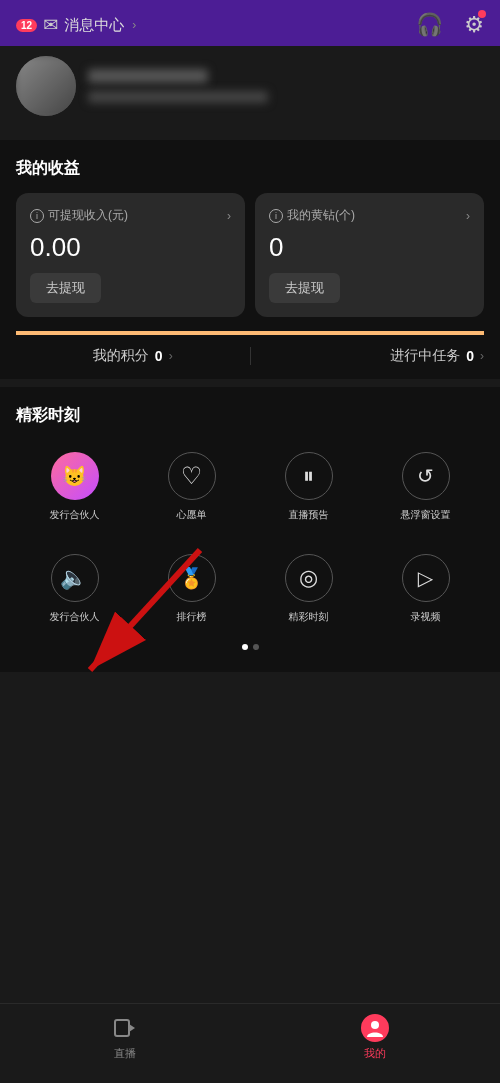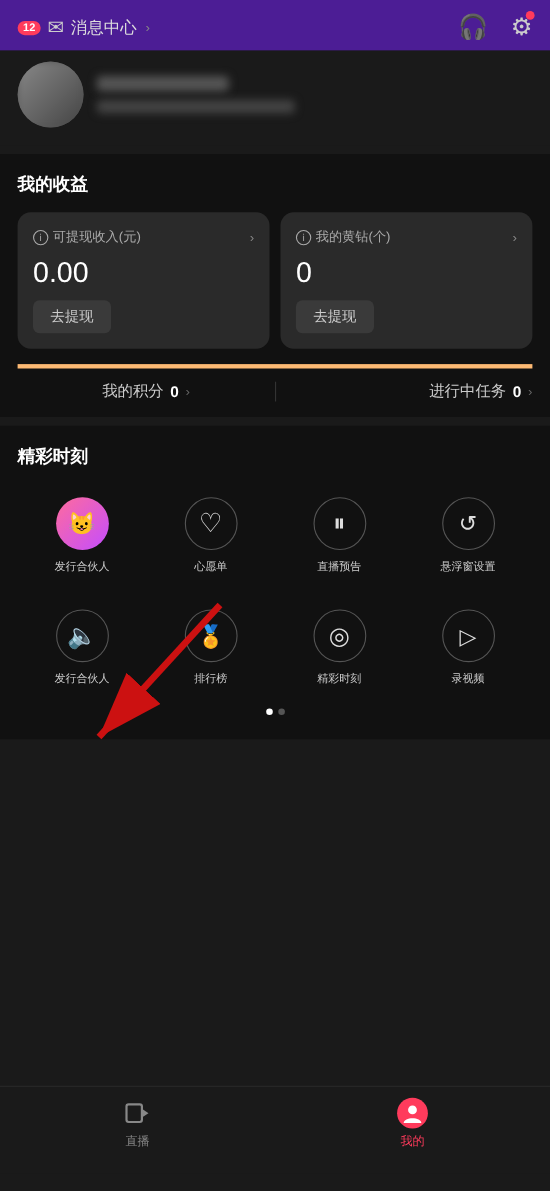--- a/index.html
+++ b/index.html
@@ -262,21 +262,21 @@
       border-radius: 50%;
       background: #555;
     }
     .dot.active {
       background: #fff;
     }
 
     
     .bottom-nav {
       position: absolute;
-      bottom: 16px;
+      bottom: 0;
       left: 0;
       right: 0;
       height: 80px;
       background: #1a1a1a;
       border-top: 1px solid #2a2a2a;
       display: flex;
       align-items: flex-start;
       padding-top: 10px;
     }
     .nav-item {

